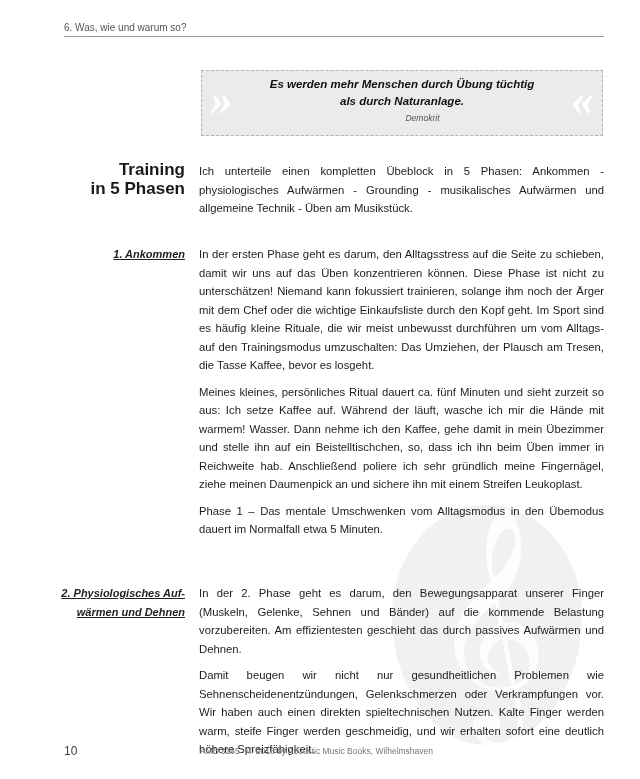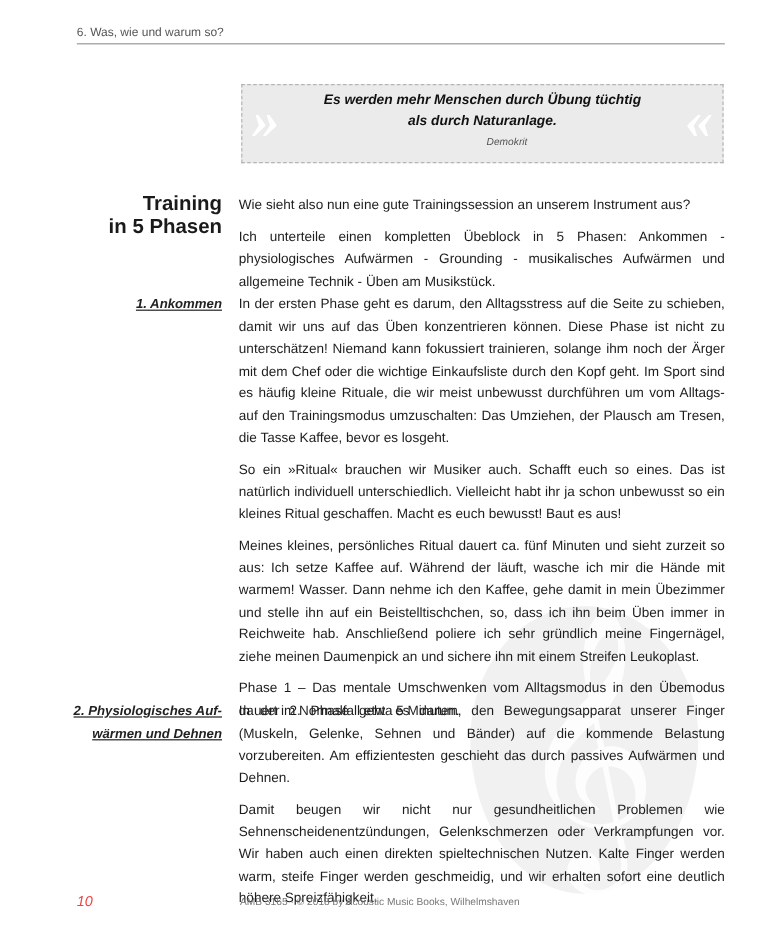--- a/index.html
+++ b/index.html
@@ -49,21 +49,21 @@
     .side-sub {
       font-size: 11px; font-weight: bold; font-style: italic; line-height: 18.5px; color: #222; text-decoration: underline;
     }
     .body-col {
       position: absolute; left: 199px; width: 405px;
       font-size: 11.3px; line-height: 18.5px; text-align: justify; color: #1d1d1d;
       hyphens: manual;
     }
     .body-col p { margin: 0 0 8px 0; }
     .footer-page {
-      position: absolute; left: 64px; top: 744px; font-size: 12px; color: #ef4444; font-style: italic;
+      position: absolute; left: 64px; top: 744px; font-size: 12px; color: #404040;
     }
     .footer-credit {
       position: absolute; left: 200px; top: 746px; font-size: 8.5px; color: #777;
     }
   </style>
 </head>
 <body>
 
 <div class="watermark"></div>
 <div class="watermark-clef">𝄞</div>
@@ -80,30 +80,28 @@
   <div class="quote-author">
     <div>Demokrit</div>
   </div>
 </div>
 
 <div class="side-label" style="top:160px;">
   <div class="side-title">Training</div>
   <div class="side-title">in 5 Phasen</div>
 </div>
 <div class="body-col" style="top:162px;">
-  <p>Wie sieht also nun eine gute Trainingssession an unserem Instrument aus?</p>
   <p>Ich unterteile einen kompletten Übeblock in 5 Phasen: Ankommen - physiologisches Aufwärmen - Grounding - musikalisches Aufwärmen und allgemeine Technik - Üben am Musikstück.</p>
 </div>
 
 <div class="side-label" style="top:245px;">
   <div class="side-sub">1. Ankommen</div>
 </div>
 <div class="body-col" style="top:245px;">
   <p>In der ersten Phase geht es darum, den Alltagsstress auf die Seite zu schieben, damit wir uns auf das Üben konzentrieren können. Diese Phase ist nicht zu unterschätzen! Niemand kann fokussiert trainieren, solange ihm noch der Ärger mit dem Chef oder die wichtige Einkaufsliste durch den Kopf geht. Im Sport sind es häufig kleine Rituale, die wir meist unbewusst durchführen um vom Alltags- auf den Trainingsmodus umzuschalten: Das Umziehen, der Plausch am Tresen, die Tasse Kaffee, bevor es losgeht.</p>
-  <p>So ein »Ritual« brauchen wir Musiker auch. Schafft euch so eines. Das ist natürlich individuell unterschiedlich. Vielleicht habt ihr ja schon unbewusst so ein kleines Ritual geschaffen. Macht es euch bewusst! Baut es aus!</p>
   <p>Meines kleines, persönliches Ritual dauert ca. fünf Minuten und sieht zurzeit so aus: Ich setze Kaffee auf. Während der läuft, wasche ich mir die Hände mit warmem! Wasser. Dann nehme ich den Kaffee, gehe damit in mein Übezimmer und stelle ihn auf ein Beistelltischchen, so, dass ich ihn beim Üben immer in Reichweite hab. Anschließend poliere ich sehr gründlich meine Fingernägel, ziehe meinen Daumenpick an und sichere ihn mit einem Streifen Leukoplast.</p>
   <p>Phase 1 – Das mentale Umschwenken vom Alltagsmodus in den Übemodus dauert im Normalfall etwa 5 Minuten.</p>
 </div>
 
 <div class="side-label" style="top:584px;">
   <div class="side-sub">2. Physiologisches Auf-</div>
   <div class="side-sub">wärmen und Dehnen</div>
 </div>
 <div class="body-col" style="top:584px;">
   <p>In der 2. Phase geht es darum, den Bewegungsapparat unserer Finger (Muskeln, Gelenke, Sehnen und Bänder) auf die kommende Belastung vorzubereiten. Am effizientesten geschieht das durch passives Aufwärmen und Dehnen.</p>

